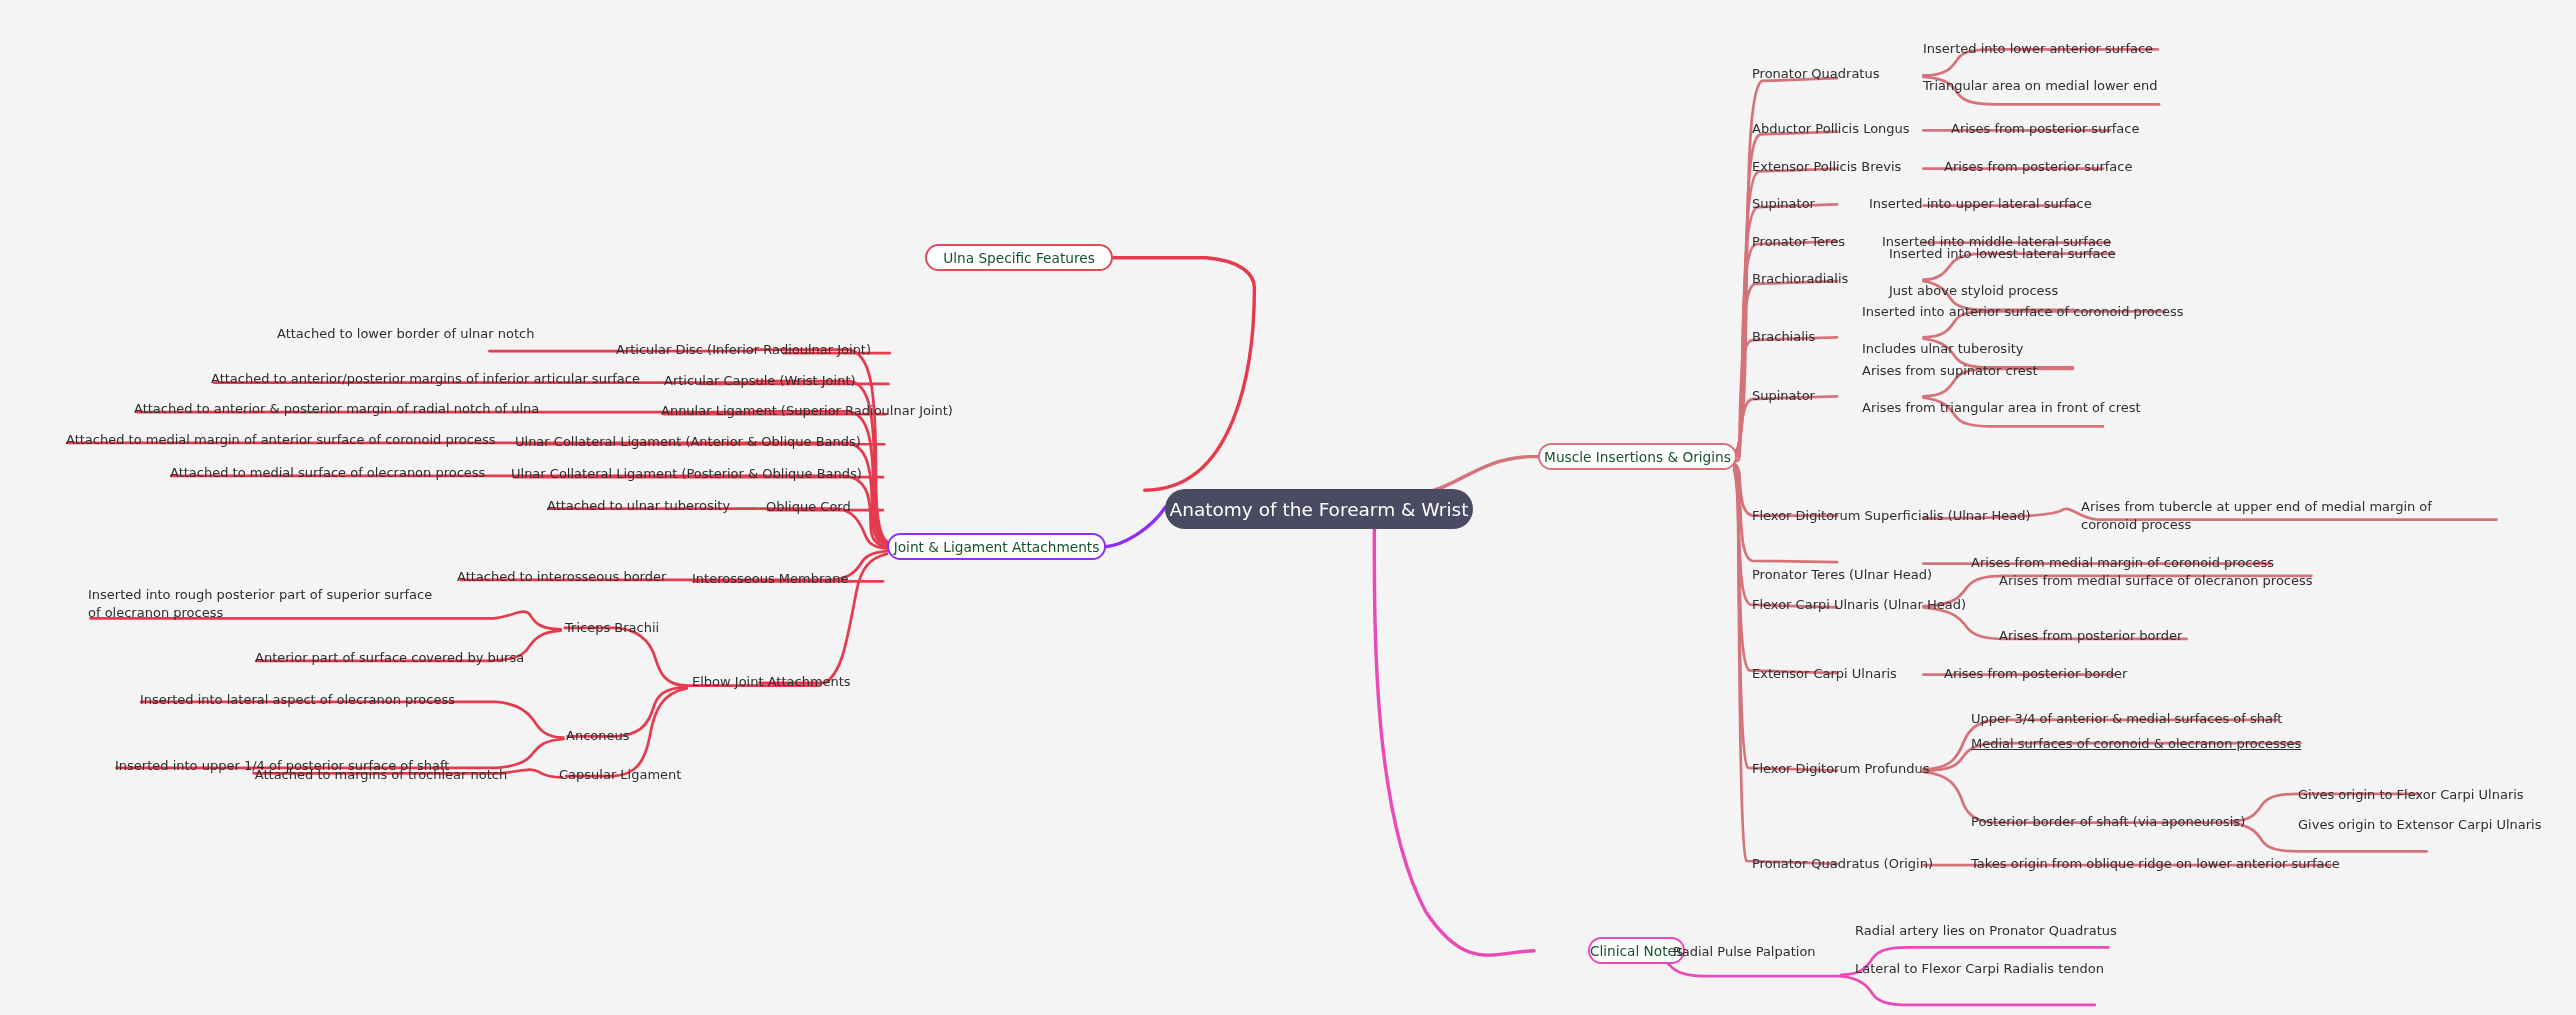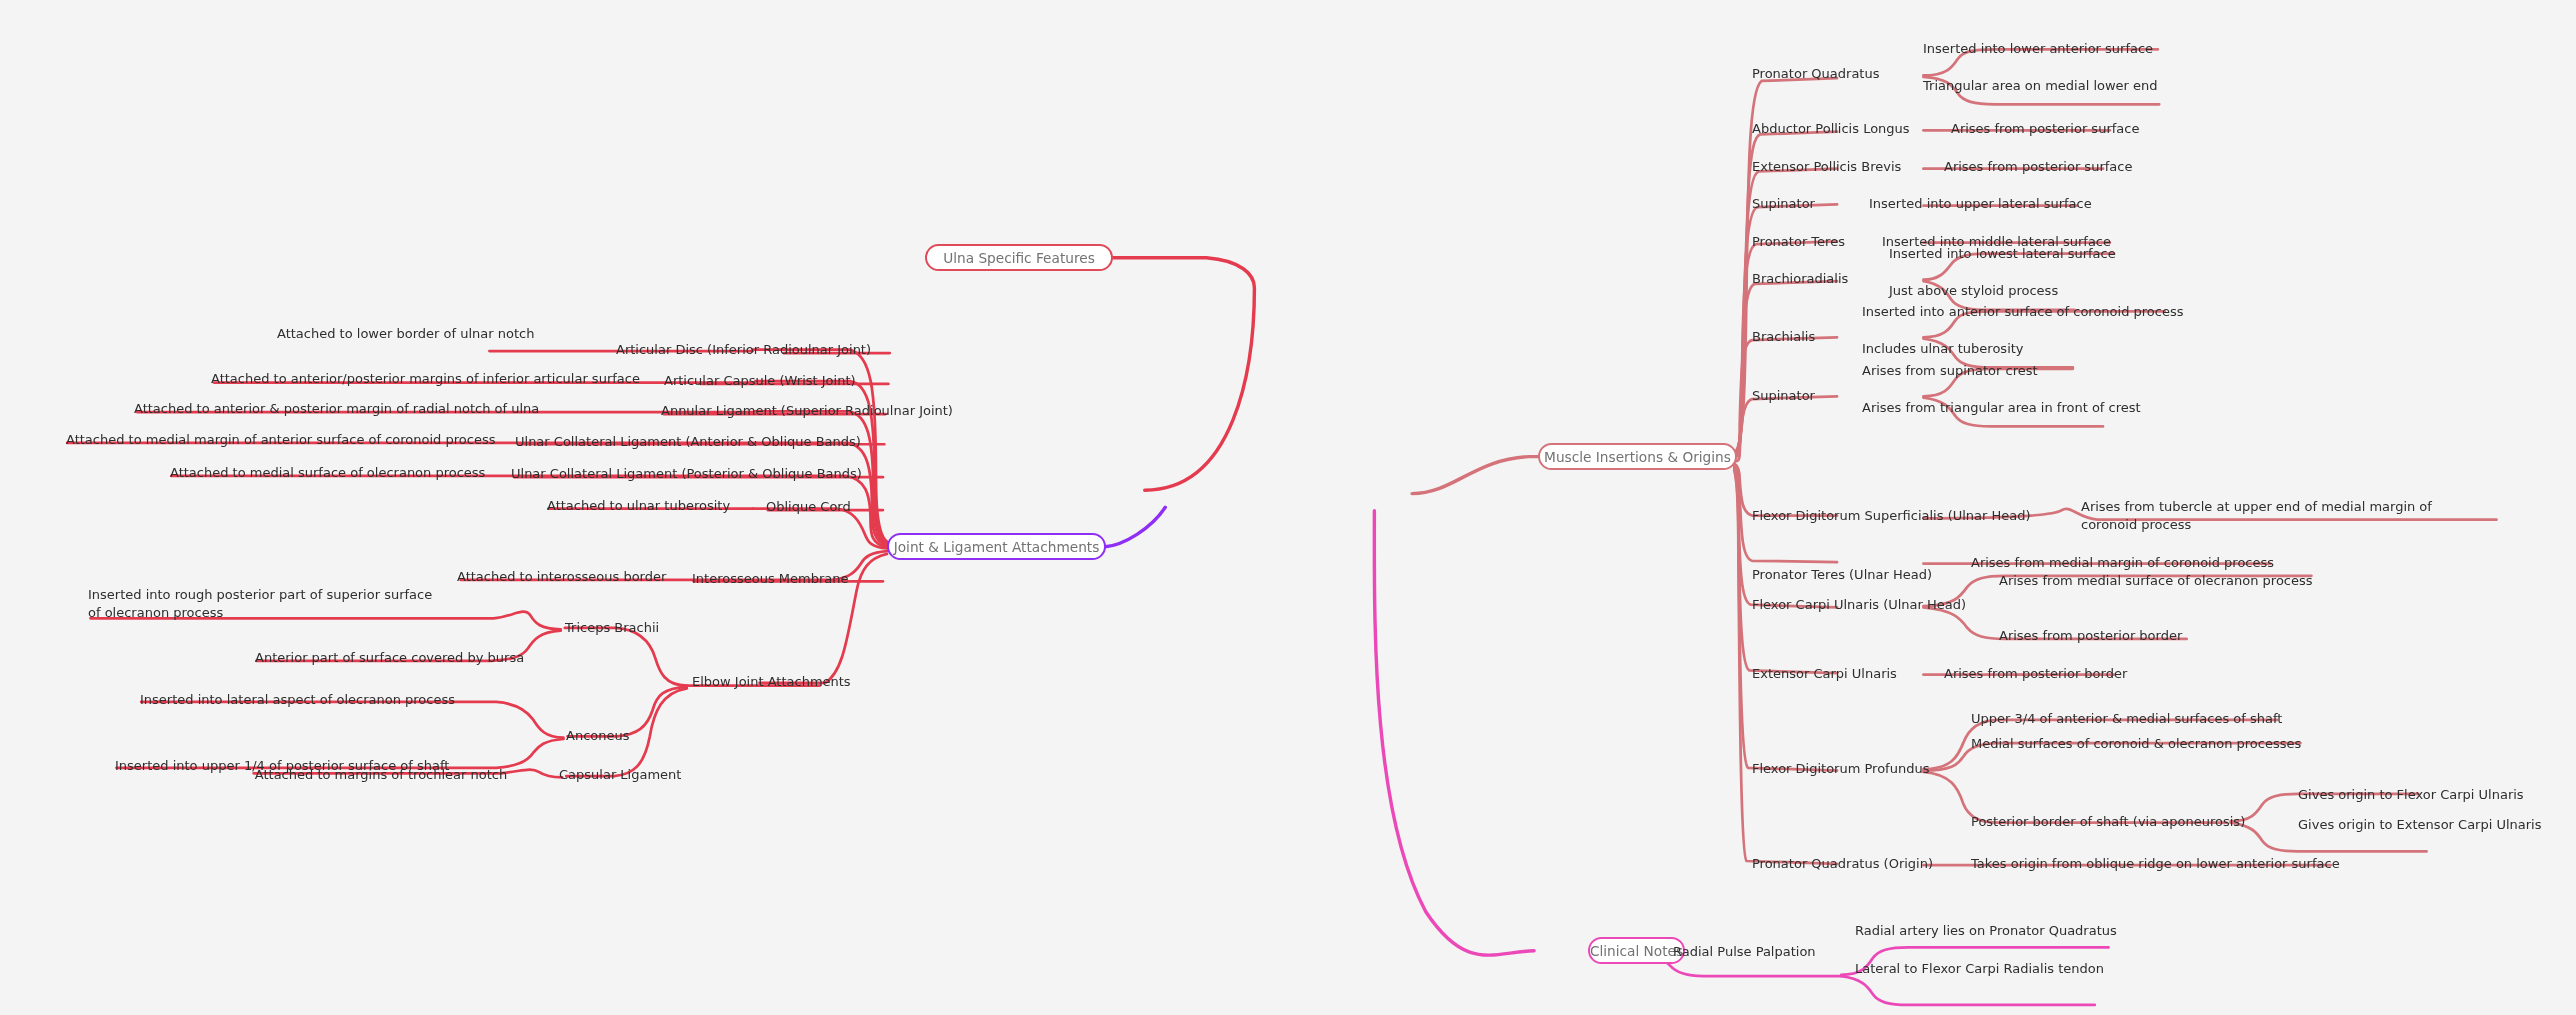--- a/index.html
+++ b/index.html
@@ -41,21 +41,21 @@
     justify-content: center;
   }
   
   .branch {
     background: #ffffff;
     border: 2.1px solid #e04a59;
     border-radius: 16.5px;
     padding: 0 12.3px;
     height: 27.4px;
     font-size: 13.7px;
-    color: #737373;
+    color: #14532d;
     justify-content: center;
   }
   .branch.purple { border-color: #8f2ff5; }
   .branch.pink   { border-color: #ec49b8; }
   .branch.rose   { border-color: #d4737a; }
   
   .leaf {
     font-size: 13px;
     color: #2e2e2e;
     background: transparent;
@@ -181,20 +181,23 @@
       <path d="M3254,1200 C3284,1204 3292,1214 3300,1226 C3308,1238 3324,1242 3352,1242 L3540,1242" stroke="#d4737a"></path>
 
       <path d="M2806,1262 L3400,1262" stroke="#d4737a"></path>
 
       <path d="M2376,1390 C2420,1390 2430,1402 2440,1412 C2452,1422 2468,1424 2496,1424 L2686,1424" stroke="#ec49b8"></path>
       <path d="M2686,1422 C2716,1422 2724,1410 2732,1398 C2740,1386 2756,1382 2784,1382 L3076,1382" stroke="#ec49b8"></path>
       <path d="M2686,1424 C2716,1428 2724,1438 2732,1450 C2740,1462 2756,1466 2784,1466 L3056,1466" stroke="#ec49b8"></path>
     </g>
   </svg>
 
+  <div class="node root" style="left:1165px; top:489px; width:308px;">
+    <span>Anatomy of the Forearm &amp; Wrist</span>
+  </div>
 
   <div class="node branch" style="left:925px; top:244px; width:188px;">
     <span>Ulna Specific Features</span>
   </div>
 
   <div class="node branch purple" style="left:887px; top:533px; width:219px;">
     <span>Joint &amp; Ligament Attachments</span>
   </div>
 
   <div class="node branch rose" style="left:1538px; top:443px; width:199px;">
@@ -383,21 +386,21 @@
   <div class="node leaf right" style="left:1944px; top:665px; width:233px;">
     <span>Arises from posterior border</span>
   </div>
 
   <div class="node leaf right" style="left:1752px; top:760px; width:206px;">
     <span>Flexor Digitorum Profundus</span>
   </div>
   <div class="node leaf right" style="left:1971px; top:710px; width:329px;">
     <span>Upper 3/4 of anterior &amp; medial surfaces of shaft</span>
   </div>
-  <div class="node leaf right" style="left:1971px; top:735px; width:356px;">
+  <div class="node leaf right" style="left:1971px; top:735px; width:356px;text-decoration:underline;">
     <span>Medial surfaces of coronoid &amp; olecranon processes</span>
   </div>
   <div class="node leaf right" style="left:1971px; top:813px; width:288px;">
     <span>Posterior border of shaft (via aponeurosis)</span>
   </div>
   <div class="node leaf right" style="left:2298px; top:786px; width:288px;">
     <span>Gives origin to Flexor Carpi Ulnaris</span>
   </div>
   <div class="node leaf right" style="left:2298px; top:816px; width:288px;">
     <span>Gives origin to Extensor Carpi Ulnaris</span>

